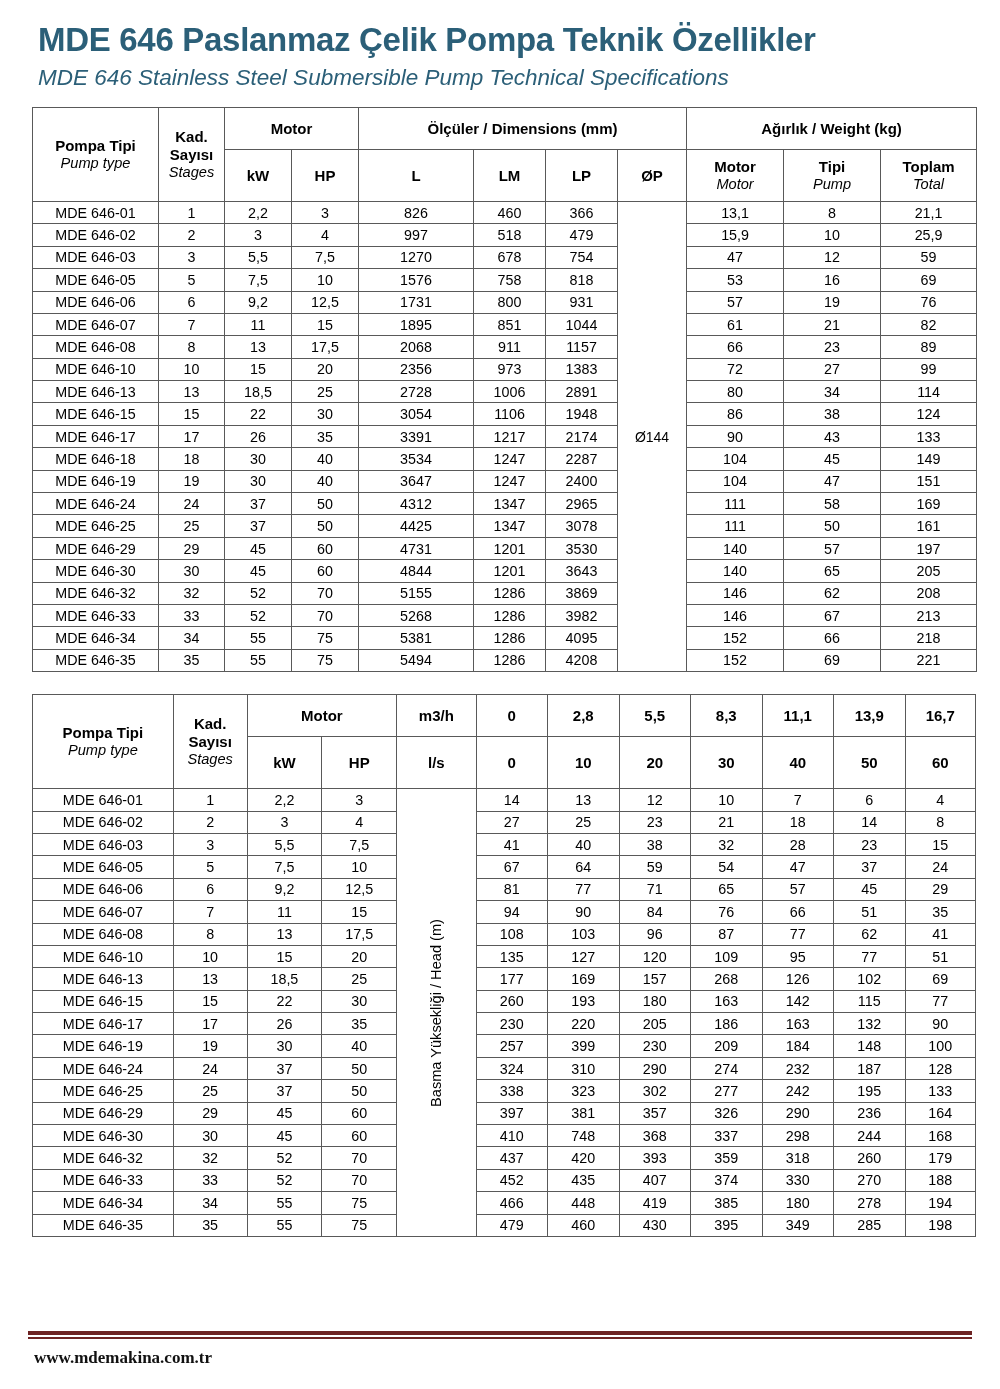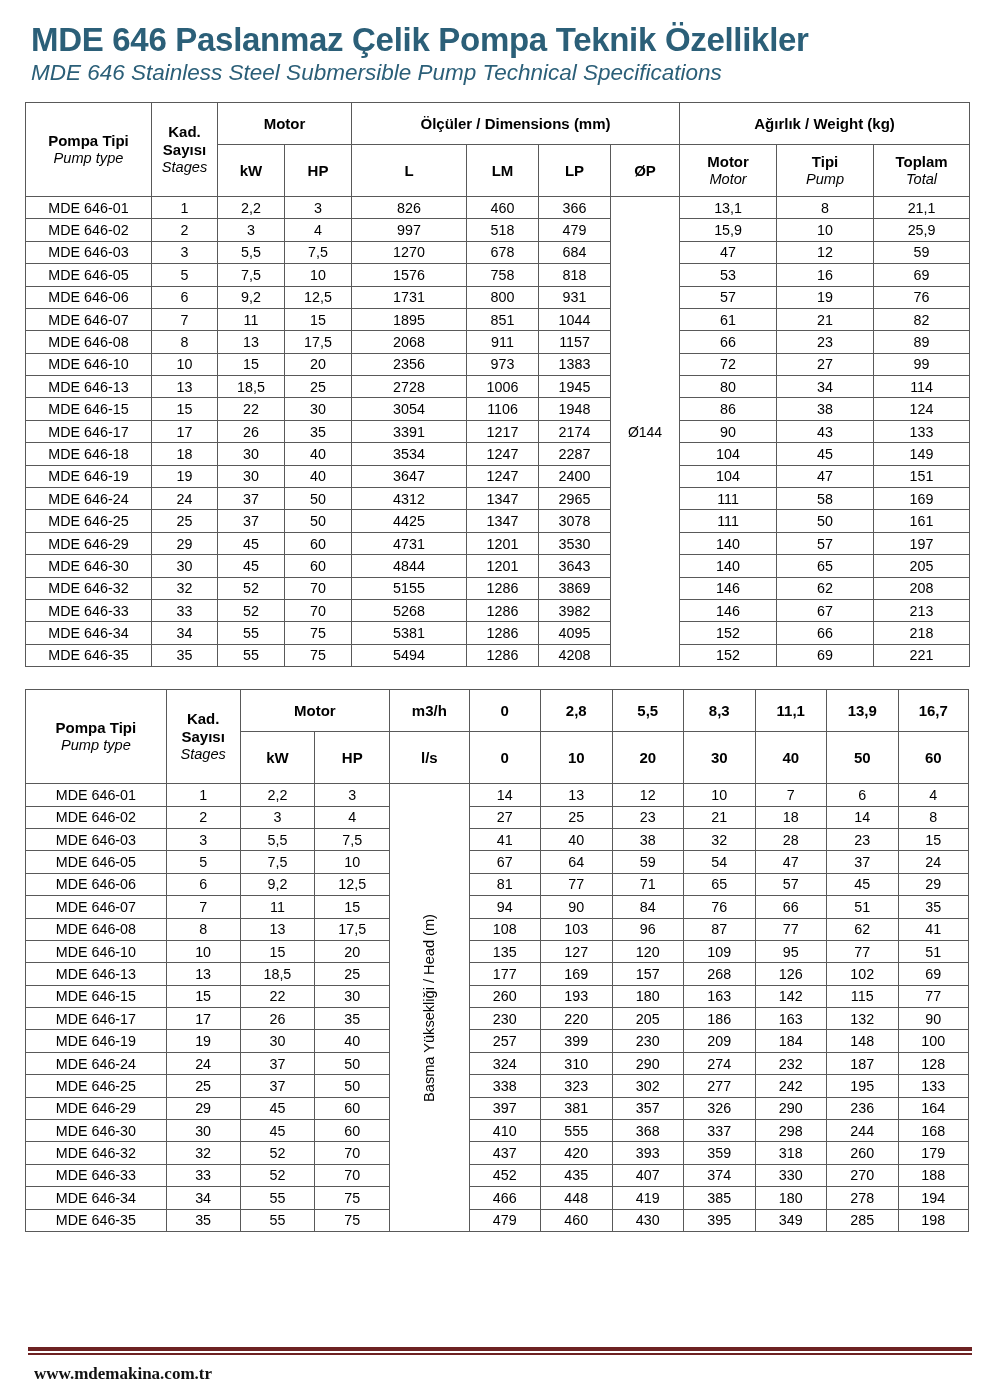--- a/index.html
+++ b/index.html
@@ -7,37 +7,38 @@
   body {
     width: 1000px;
     height: 1389px;
     background: #ffffff;
     font-family: "Liberation Sans", sans-serif;
     color: #000000;
     position: relative;
     overflow: hidden;
   }
 
-  .page { padding: 0 25px; }
+  .page { padding: 0 32px; }
 
   
   .title-block { padding-top: 22px; padding-left: 6px; }
   .title-main {
     font-size: 33px;
     font-weight: bold;
     color: #2b5f78;
     letter-spacing: -0.3px;
     line-height: 1.12;
     white-space: nowrap;
   }
   .title-sub {
     font-size: 22.5px;
     font-style: italic;
     color: #2b5f78;
     line-height: 1.2;
+    margin-top: 5px;
     white-space: nowrap;
   }
 
   
   table {
     border-collapse: collapse;
     table-layout: fixed;
     width: 944px;
     background: #fff;
   }
@@ -87,21 +88,21 @@
   }
 
   
   .dia { font-size: 14px; }
 
   
   .footer {
     position: absolute;
     left: 0; right: 0;
     bottom: 0;
-    height: 42px;
+    height: 58px;
   }
   .footer-rule-top {
     height: 4px;
     background: #6d2222;
     margin: 0 28px 0 28px;
   }
   .footer-rule-gap { height: 2px; background: #ffffff; margin: 0 28px; }
   .footer-rule-bot {
     height: 2px;
     background: #6d2222;
@@ -202,21 +203,21 @@
             <td>10</td>
             <td>25,9</td>
           </tr>
           <tr>
             <td>MDE 646-03</td>
             <td>3</td>
             <td>5,5</td>
             <td>7,5</td>
             <td>1270</td>
             <td>678</td>
-            <td>684</td>
+            <td>754</td>
             <td>47</td>
             <td>12</td>
             <td>59</td>
           </tr>
           <tr>
             <td>MDE 646-05</td>
             <td>5</td>
             <td>7,5</td>
             <td>10</td>
             <td>1576</td>
@@ -274,21 +275,21 @@
             <td>27</td>
             <td>99</td>
           </tr>
           <tr>
             <td>MDE 646-13</td>
             <td>13</td>
             <td>18,5</td>
             <td>25</td>
             <td>2728</td>
             <td>1006</td>
-            <td>1945</td>
+            <td>2891</td>
             <td>80</td>
             <td>34</td>
             <td>114</td>
           </tr>
           <tr>
             <td>MDE 646-15</td>
             <td>15</td>
             <td>22</td>
             <td>30</td>
             <td>3054</td>
@@ -684,21 +685,21 @@
             <td>290</td>
             <td>236</td>
             <td>164</td>
           </tr>
           <tr>
             <td>MDE 646-30</td>
             <td>30</td>
             <td>45</td>
             <td>60</td>
             <td>410</td>
-            <td>555</td>
+            <td>748</td>
             <td>368</td>
             <td>337</td>
             <td>298</td>
             <td>244</td>
             <td>168</td>
           </tr>
           <tr>
             <td>MDE 646-32</td>
             <td>32</td>
             <td>52</td>

